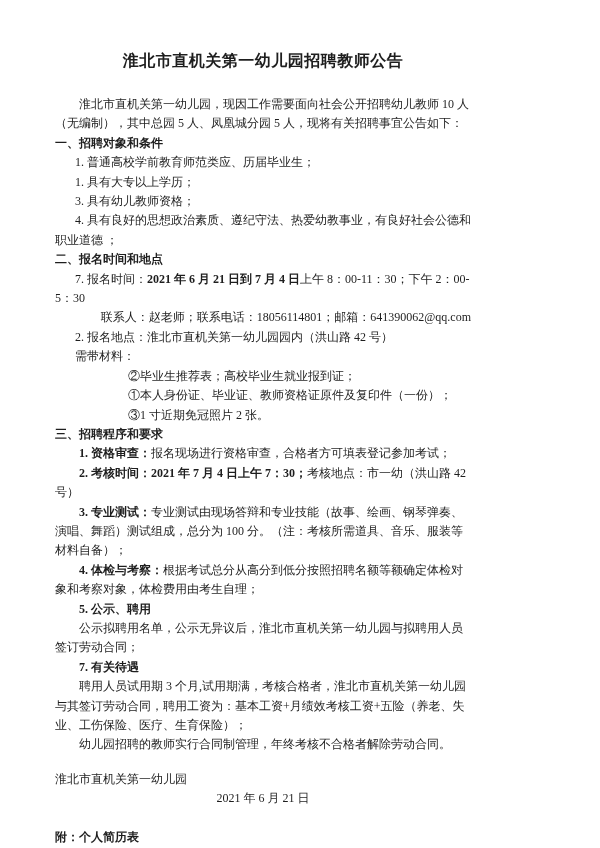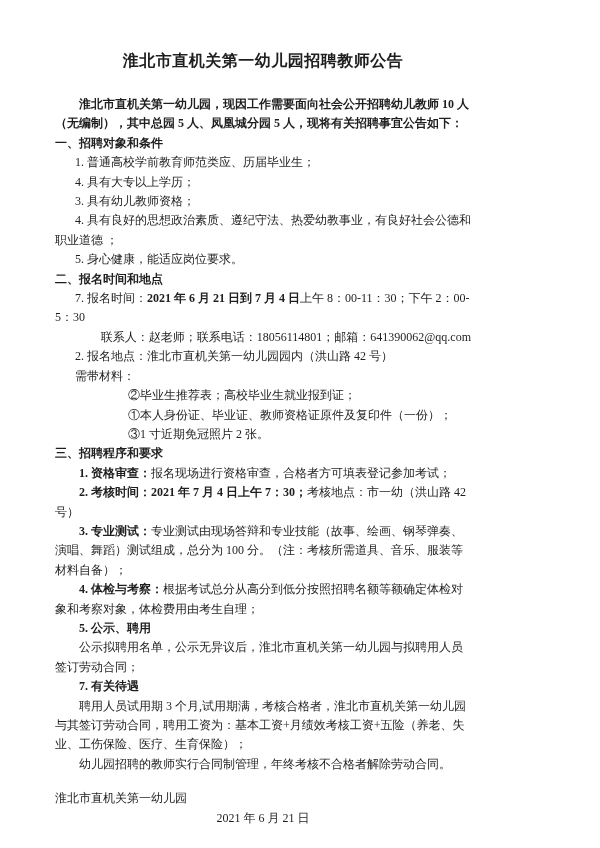--- a/index.html
+++ b/index.html
@@ -26,43 +26,42 @@
     text-align: center;
     line-height: 22px;
     margin: 0 0 23px 0;
     letter-spacing: 0.5px;
   }
   p.blk {
     margin: 0;
     padding: 0;
   }
   .b { font-weight: bold; }
-  .intro        { text-indent: 24px; font-weight: bold; }
+  .intro        { text-indent: 24px; }
   .heading      { font-weight: bold; }
   .item         { text-indent: 20px; }
   .contact      { text-indent: 8px; text-align: right; }
   .subitem      { text-indent: 73px; }
   .procedure    { text-indent: 24px; }
   .signature-name { text-align: left; margin-top: 15px !important; padding-right: 2px; }
   .signature-date { text-align: center; padding-right: 6px; }
   .attachment   { font-weight: bold; margin-top: 19px !important; }
 </style>
 </head>
 <body>
 
 <div class="page">
   <h1 class="doc-title">淮北市直机关第一幼儿园招聘教师公告</h1>
   <div id="doc-body">
       <p class="blk intro"><span>淮北市直机关第一幼儿园，现因工作需要面向社会公开招聘幼儿教师 10 人（无编制），其中总园 5 人、凤凰城分园 5 人，现将有关招聘事宜公告如下：</span></p>
       <p class="blk heading"><span class="b">一、招聘对象和条件</span></p>
       <p class="blk item"><span>1. 普通高校学前教育师范类应、历届毕业生；</span></p>
-      <p class="blk item"><span>4. 具有大专以上学历；</span></p>
+      <p class="blk item"><span>1. 具有大专以上学历；</span></p>
       <p class="blk item"><span>3. 具有幼儿教师资格；</span></p>
       <p class="blk item"><span>4. 具有良好的思想政治素质、遵纪守法、热爱幼教事业，有良好社会公德和职业道德 ；</span></p>
-      <p class="blk item"><span>5. 身心健康，能适应岗位要求。</span></p>
       <p class="blk heading"><span class="b">二、报名时间和地点</span></p>
       <p class="blk item"><span>7. 报名时间：</span><span class="b">2021 年 6 月 21 日到 7 月 4 日</span><span>上午 8：00-11：30；下午 2：00-5：30</span></p>
       <p class="blk contact"><span>联系人：赵老师；联系电话：18056114801；邮箱：641390062@qq.com</span></p>
       <p class="blk item"><span>2. 报名地点：淮北市直机关第一幼儿园园内（洪山路 42 号）</span></p>
       <p class="blk item"><span>需带材料：</span></p>
       <p class="blk subitem"><span>②毕业生推荐表；高校毕业生就业报到证；</span></p>
       <p class="blk subitem"><span>①本人身份证、毕业证、教师资格证原件及复印件（一份）；</span></p>
       <p class="blk subitem"><span>③1 寸近期免冠照片 2 张。</span></p>
       <p class="blk heading"><span class="b">三、招聘程序和要求</span></p>
       <p class="blk procedure"><span class="b">1. 资格审查：</span><span>报名现场进行资格审查，合格者方可填表登记参加考试；</span></p>

